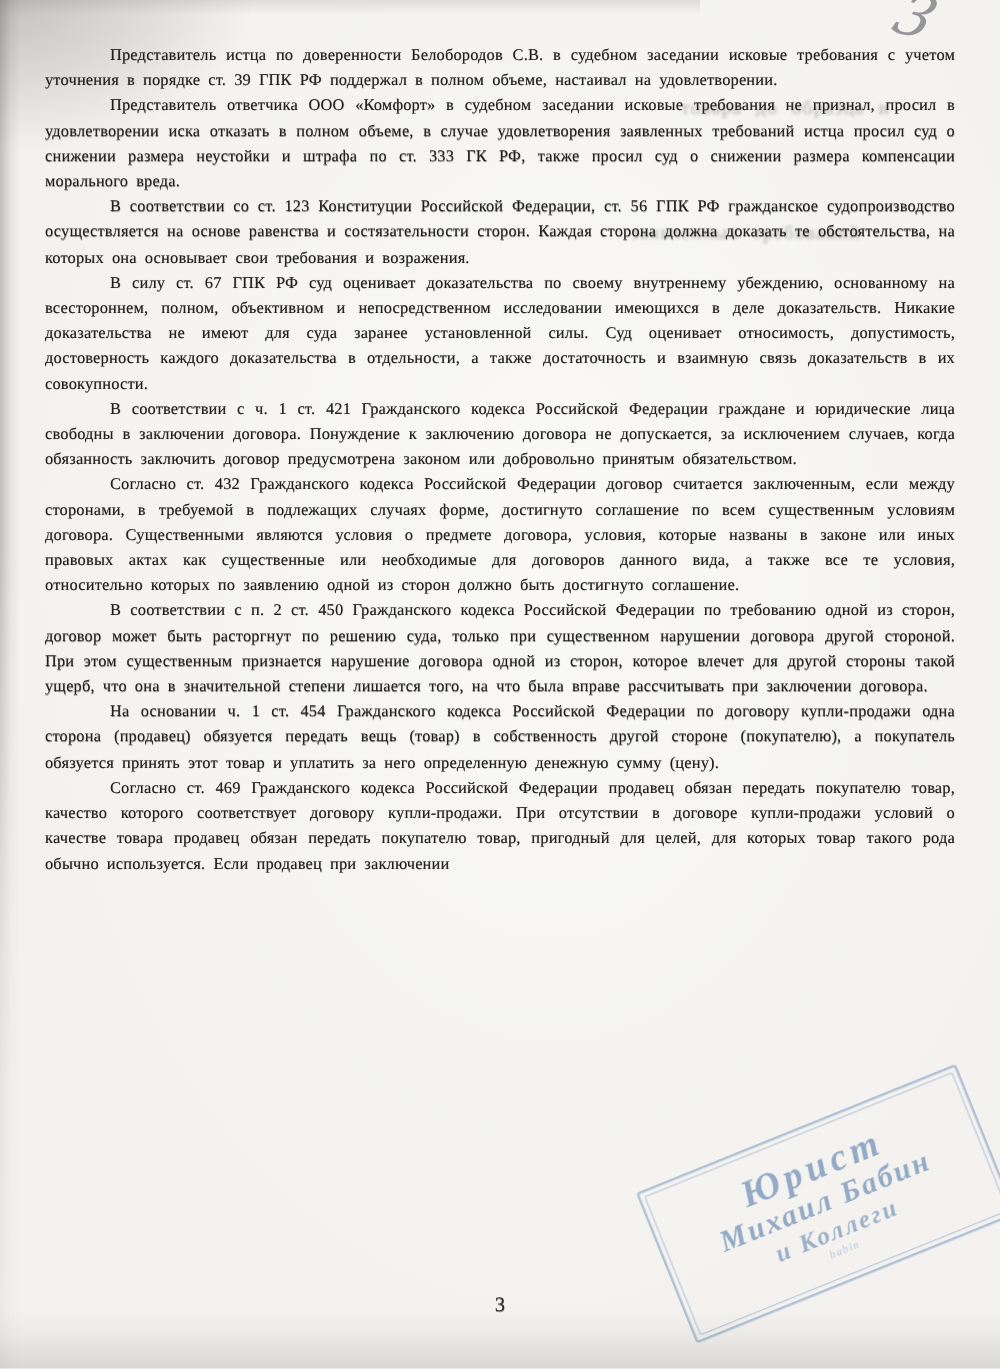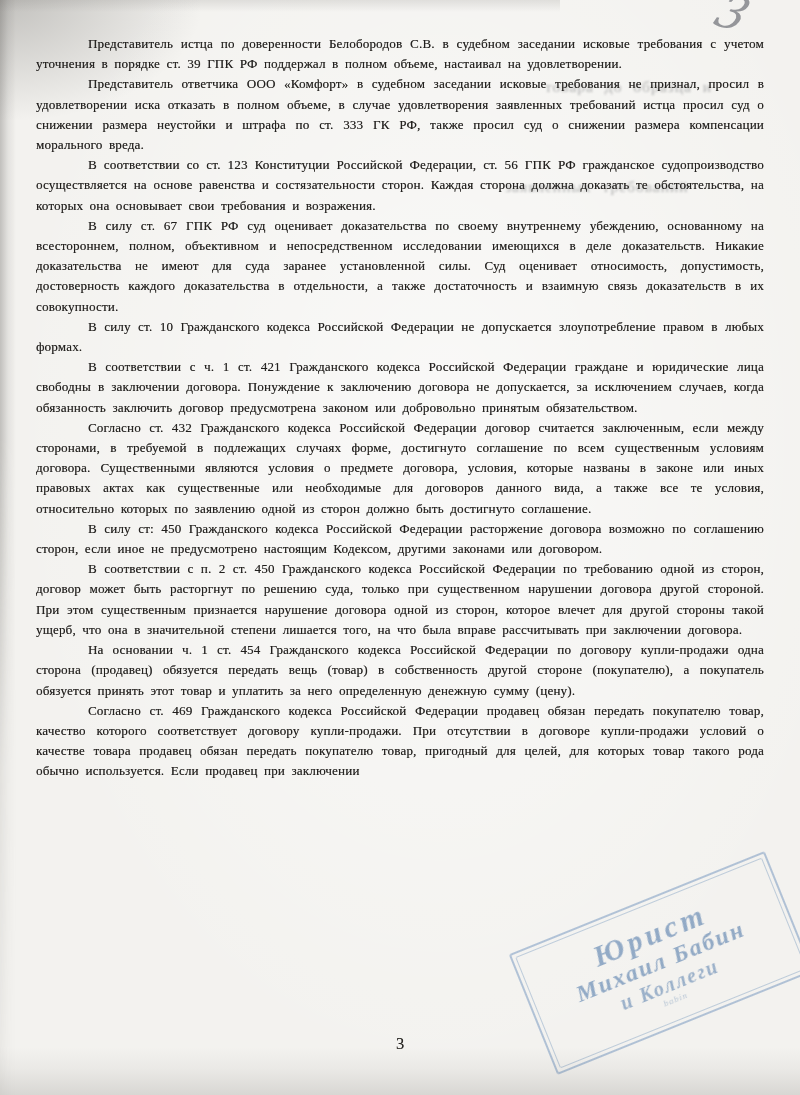--- a/index.html
+++ b/index.html
@@ -116,24 +116,22 @@
   <div class="handwritten">3</div>
 
   <span class="ghost g1">товара до образца и</span>
   <span class="ghost g2">заявленных требований</span>
 
   <div class="textblock">
     <p>Представитель истца по доверенности Белобородов С.В. в судебном заседании исковые требования с учетом уточнения в порядке ст. 39 ГПК РФ поддержал в полном объеме, настаивал на удовлетворении.</p>
     <p>Представитель ответчика ООО «Комфорт» в судебном заседании исковые требования не признал, просил в удовлетворении иска отказать в полном объеме, в случае удовлетворения заявленных требований истца просил суд о снижении размера неустойки и штрафа по ст. 333 ГК РФ, также просил суд о снижении размера компенсации морального вреда.</p>
     <p>В соответствии со ст. 123 Конституции Российской Федерации, ст. 56 ГПК РФ гражданское судопроизводство осуществляется на основе равенства и состязательности сторон. Каждая сторона должна доказать те обстоятельства, на которых она основывает свои требования и возражения.</p>
     <p>В силу ст. 67 ГПК РФ суд оценивает доказательства по своему внутреннему убеждению, основанному на всестороннем, полном, объективном и непосредственном исследовании имеющихся в деле доказательств. Никакие доказательства не имеют для суда заранее установленной силы. Суд оценивает относимость, допустимость, достоверность каждого доказательства в отдельности, а также достаточность и взаимную связь доказательств в их совокупности.</p>
-    <p>В силу ст. 10 Гражданского кодекса Российской Федерации не допускается злоупотребление правом в любых формах.</p>
     <p>В соответствии с ч. 1 ст. 421 Гражданского кодекса Российской Федерации граждане и юридические лица свободны в заключении договора. Понуждение к заключению договора не допускается, за исключением случаев, когда обязанность заключить договор предусмотрена законом или добровольно принятым обязательством.</p>
     <p>Согласно ст. 432 Гражданского кодекса Российской Федерации договор считается заключенным, если между сторонами, в требуемой в подлежащих случаях форме, достигнуто соглашение по всем существенным условиям договора. Существенными являются условия о предмете договора, условия, которые названы в законе или иных правовых актах как существенные или необходимые для договоров данного вида, а также все те условия, относительно которых по заявлению одной из сторон должно быть достигнуто соглашение.</p>
-    <p>В силу ст: 450 Гражданского кодекса Российской Федерации расторжение договора возможно по соглашению сторон, если иное не предусмотрено настоящим Кодексом, другими законами или договором.</p>
     <p>В соответствии с п. 2 ст. 450 Гражданского кодекса Российской Федерации по требованию одной из сторон, договор может быть расторгнут по решению суда, только при существенном нарушении договора другой стороной. При этом существенным признается нарушение договора одной из сторон, которое влечет для другой стороны такой ущерб, что она в значительной степени лишается того, на что была вправе рассчитывать при заключении договора.</p>
     <p>На основании ч. 1 ст. 454 Гражданского кодекса Российской Федерации по договору купли-продажи одна сторона (продавец) обязуется передать вещь (товар) в собственность другой стороне (покупателю), а покупатель обязуется принять этот товар и уплатить за него определенную денежную сумму (цену).</p>
     <p>Согласно ст. 469 Гражданского кодекса Российской Федерации продавец обязан передать покупателю товар, качество которого соответствует договору купли-продажи. При отсутствии в договоре купли-продажи условий о качестве товара продавец обязан передать покупателю товар, пригодный для целей, для которых товар такого рода обычно используется. Если продавец при заключении</p>
   </div>
 
   <div class="footer-num">3</div>
 
   <div class="stamp">
     <div class="s1">Юрист</div>
     <div class="s2">Михаил Бабин</div>

